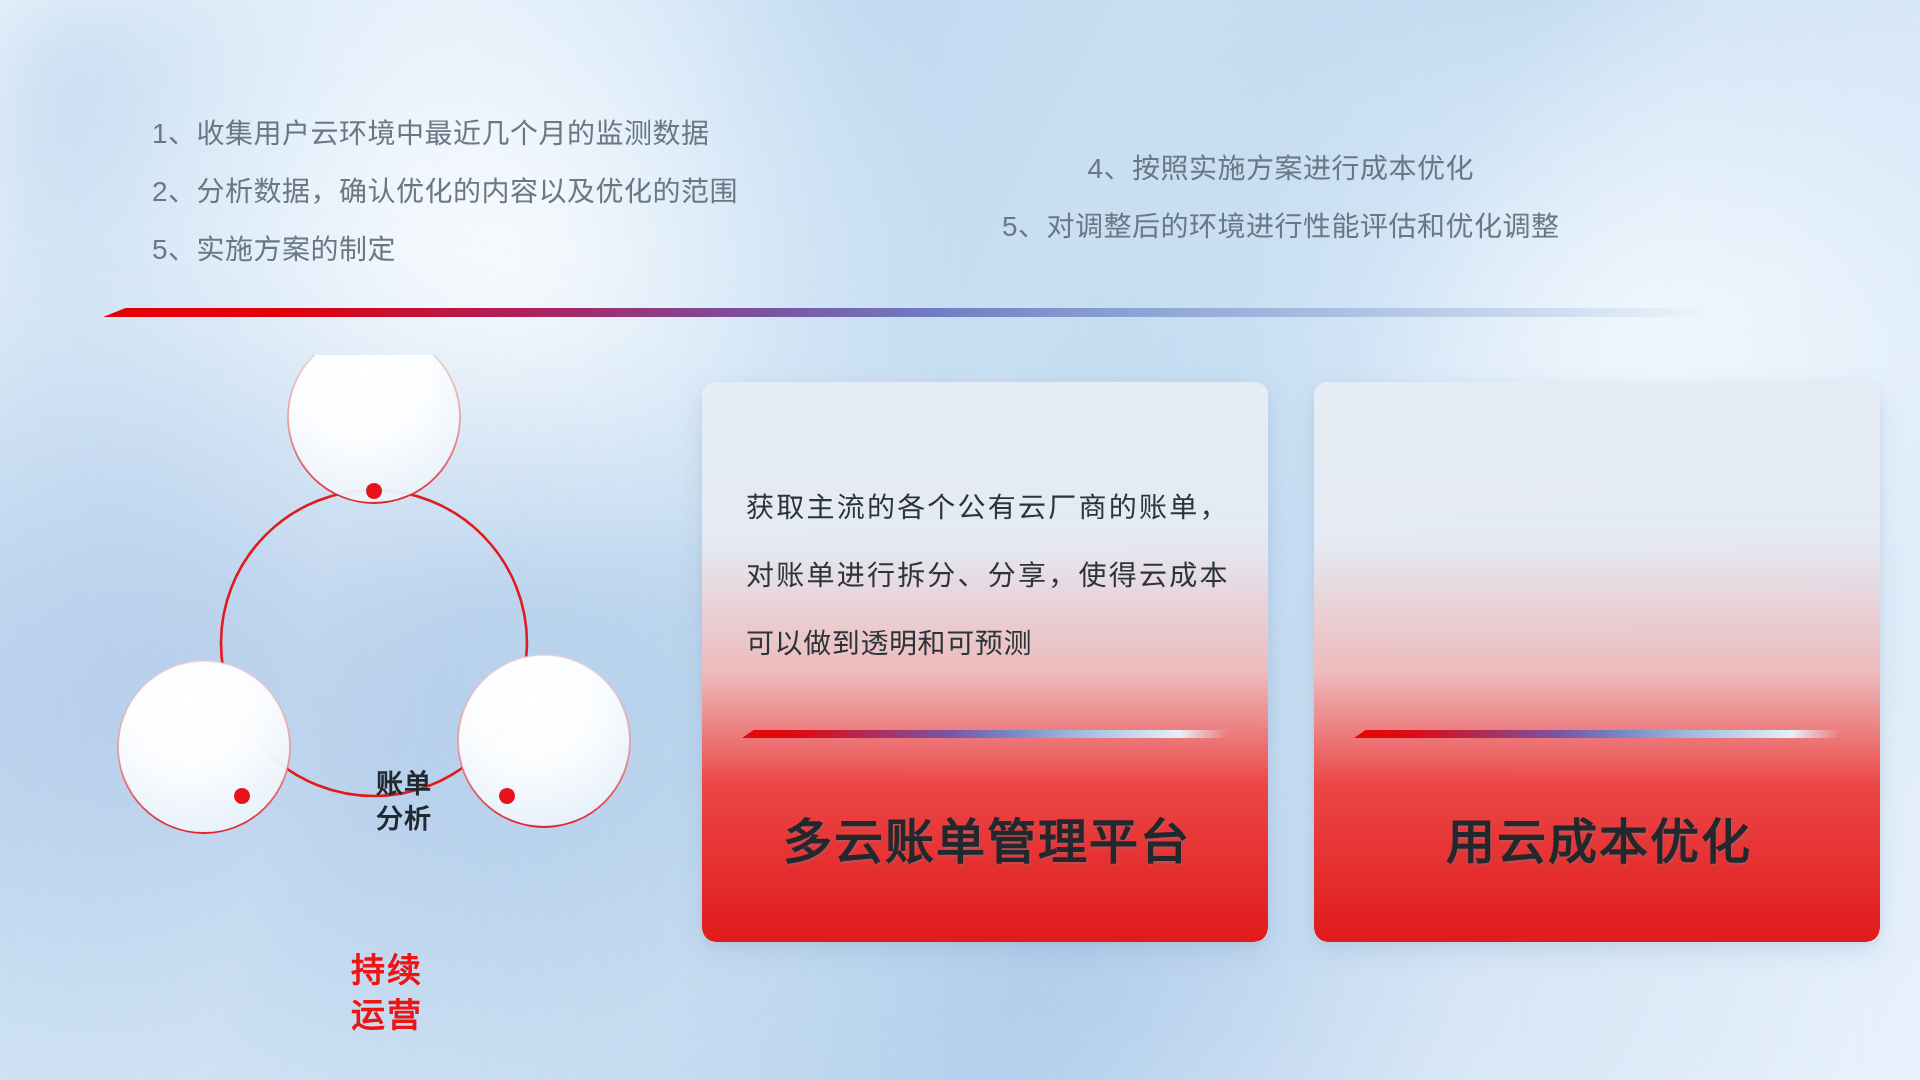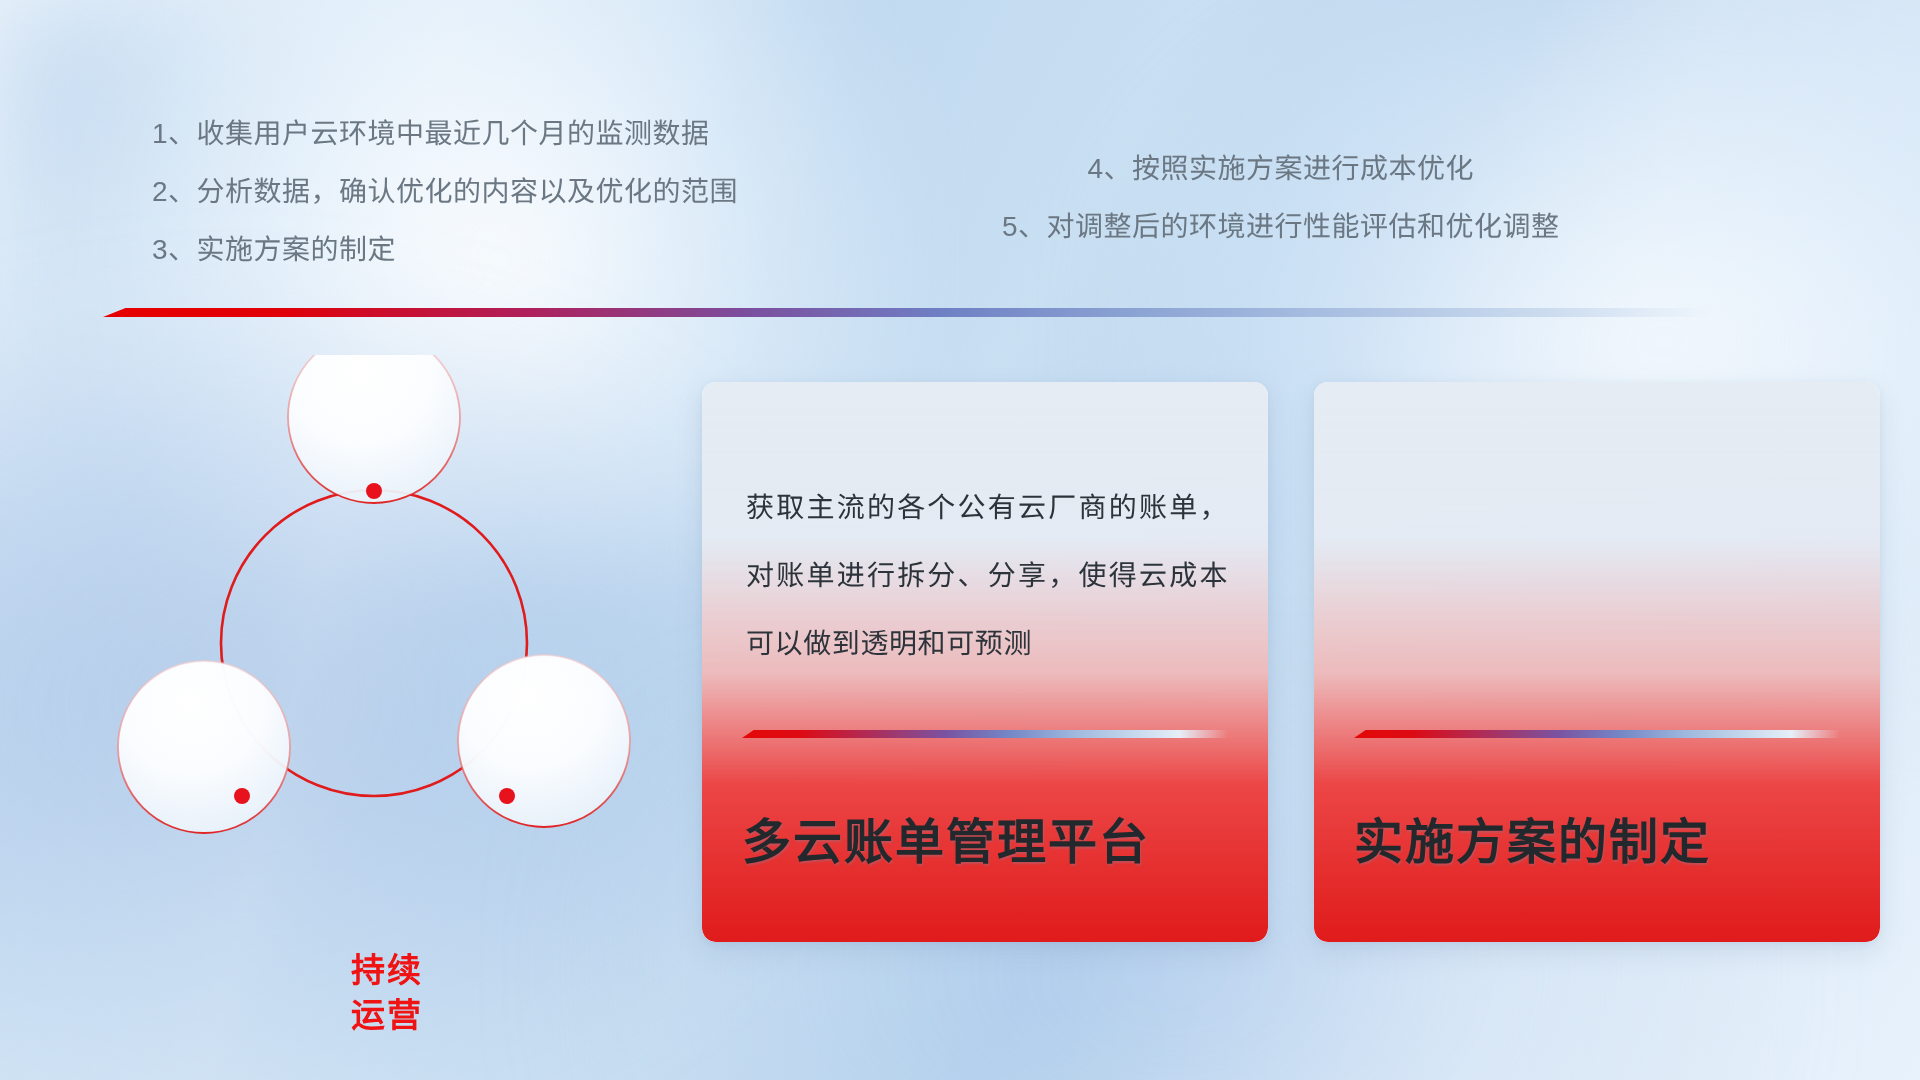--- a/index.html
+++ b/index.html
@@ -254,41 +254,41 @@
 
   .card-title {
     position: absolute;
     left: 40px;
     right: 36px;
     top: 420px;
     color: #23282d;
     font-size: 49px;
     font-weight: 700;
     letter-spacing: 2px;
-    text-align: left;
+    text-align: center;
     text-shadow: 1px 2px 2px rgba(120,140,165,0.30);
   }
 </style>
 </head>
 <body>
 
 <div id="stage">
 
   <div class="bg-base"></div>
   <div class="bg-blob-e"></div>
   <div class="bg-blob-b"></div>
   <div class="bg-blob-c"></div>
   <div class="bg-blob-a"></div>
   <div class="bg-blob-d"></div>
   <div class="bg-sheen"></div>
 
   <div class="bullets left">
     <div class="bullet-line">1、收集用户云环境中最近几个月的监测数据</div>
     <div class="bullet-line">2、分析数据，确认优化的内容以及优化的范围</div>
-    <div class="bullet-line">3、实施方案的制定</div>
+    <div class="bullet-line">5、实施方案的制定</div>
   </div>
 
   <div class="bullets right">
     <div class="bullet-line">4、按照实施方案进行成本优化</div>
     <div class="bullet-line">5、对调整后的环境进行性能评估和优化调整</div>
   </div>
 
   <div class="top-divider"></div>
 
   <div class="diagram">
@@ -322,33 +322,37 @@
 
       <circle cx="278" cy="62" r="86" fill="url(#bubbleGrad)" stroke="url(#bubbleStroke)" stroke-width="1.8"></circle>
       <circle cx="108" cy="392" r="86" fill="url(#bubbleGrad)" stroke="url(#bubbleStroke)" stroke-width="1.8"></circle>
       <circle cx="448" cy="386" r="86" fill="url(#bubbleGrad)" stroke="url(#bubbleStroke)" stroke-width="1.8"></circle>
 
       <circle cx="278" cy="136" r="8" fill="#e8121d"></circle>
       <circle cx="146" cy="441" r="8" fill="#e8121d"></circle>
       <circle cx="411" cy="441" r="8" fill="#e8121d"></circle>
     </svg>
 
+    <div class="node-label node-billing">
+      <span>账单</span>
+      <span>分析</span>
+    </div>
 
     <div class="center-label">
       <span>持续</span>
       <span>运营</span>
     </div>
   </div>
 
   <div class="card card-1">
     <div class="card-edge"></div>
     <div class="card-body">获取主流的各个公有云厂商的账单，对账单进行拆分、分享，使得云成本可以做到透明和可预测</div>
     <div class="card-rule"></div>
     <div class="card-title">多云账单管理平台</div>
   </div>
 
   <div class="card card-2">
     <div class="card-edge"></div>
     <div class="card-rule"></div>
-    <div class="card-title">实施方案的制定</div>
+    <div class="card-title">用云成本优化</div>
   </div>
 
 </div>
 
 </body></html>

